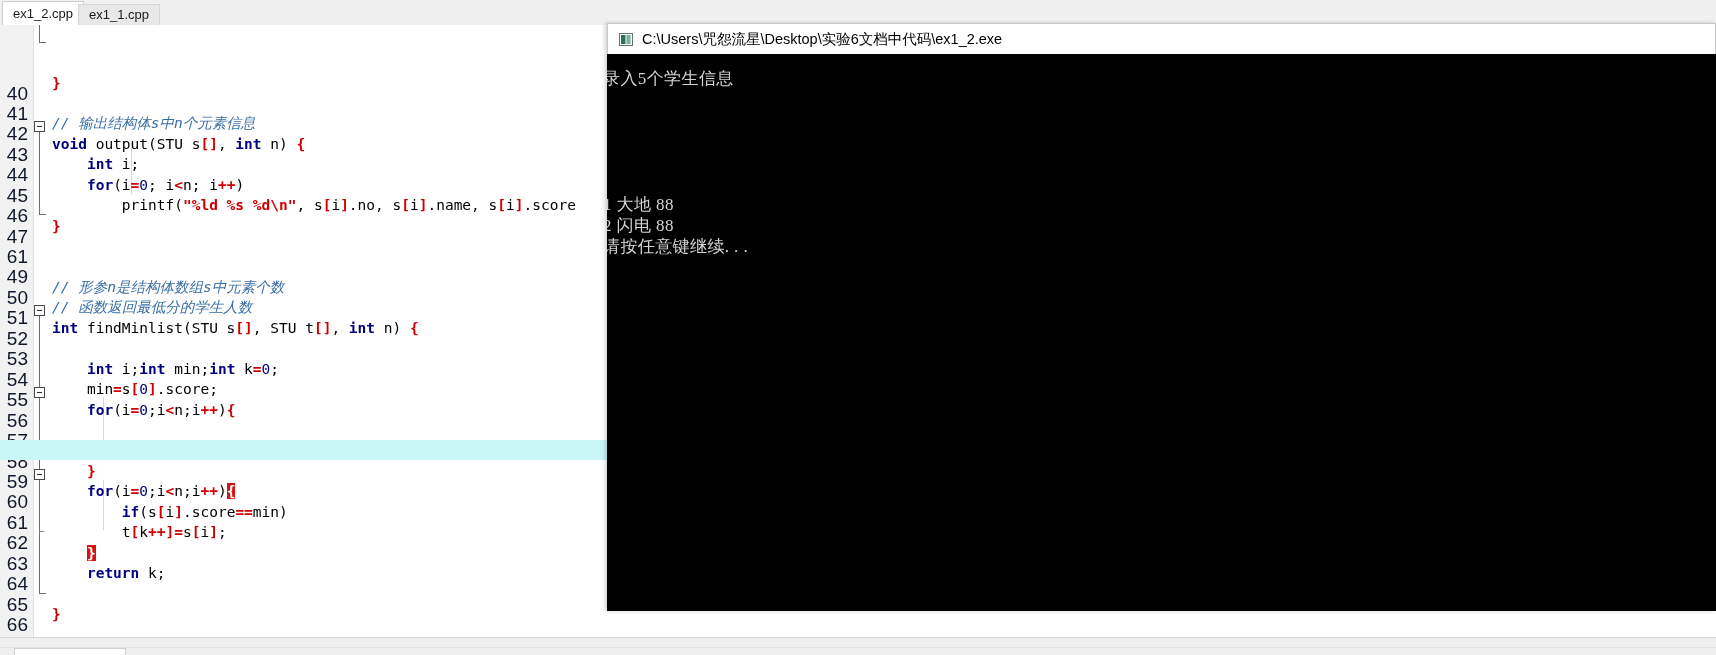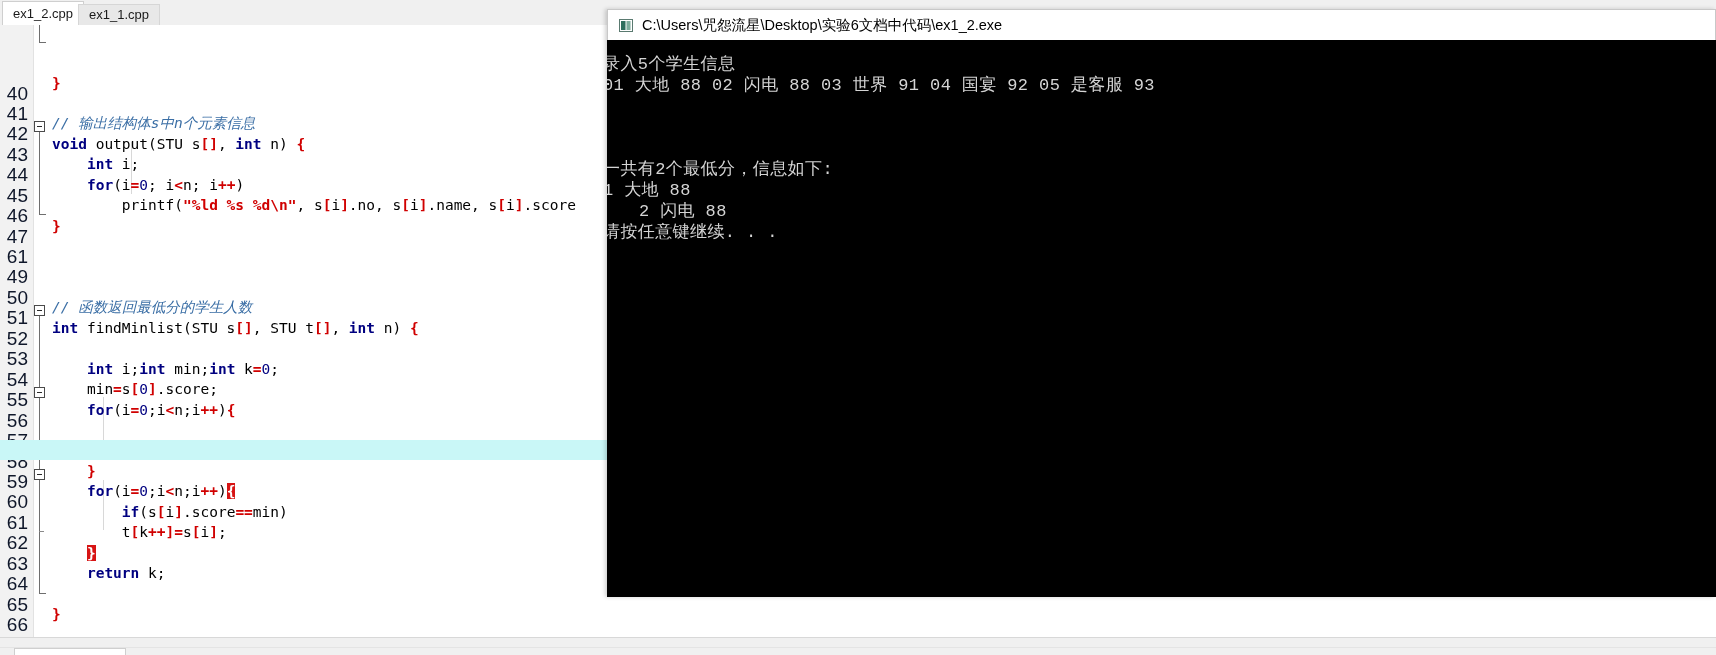--- a/index.html
+++ b/index.html
@@ -188,21 +188,21 @@
   #bottom-line {
     position: absolute;
     left: 0; top: 647px;
     width: 1716px; height: 1px;
     background: #e4e4e4;
   }
 
   
   #console-win {
     position: absolute;
-    left: 607px; top: 9px;
+    left: 607px; top: 23px;
     width: 1109px; height: 588px;
     background: #000000;
     box-shadow: -2px 0 4px rgba(0,0,0,0.18);
   }
   #console-title {
     position: absolute;
     left: 0; top: 0;
     width: 1109px; height: 31px;
     background: #ffffff;
     border-top: 1px solid #c8c8c8;
@@ -228,21 +228,21 @@
   #console-body {
     position: absolute;
     left: 0; top: 31px;
     width: 1109px; height: 557px;
     background: #000000;
     overflow: hidden;
   }
   .cline {
     position: absolute;
     left: -4px;
-    font-family: Liberation Mono, monospace;
+    font-family: Liberation Serif, serif;
     font-size: 17px;
     line-height: 21px;
     color: #d4d4d4;
     white-space: pre;
     letter-spacing: 0.4px;
   }
 </style>
 </head>
 <body>
 
@@ -321,20 +321,21 @@
       <span class="lineno">61</span>
       <span class="code"></span>
     </div>
 
     <div class="row" style="top:190px;">
       <span class="lineno">49</span>
     </div>
 
     <div class="row" style="top:211px;">
       <span class="lineno">50</span>
+      <span class="code"><span class="cmt">// 形参n是结构体数组s中元素个数</span></span>
     </div>
 
     <div class="row" style="top:231px;">
       <span class="lineno">51</span>
       <span class="code"><span class="cmt">// 函数返回最低分的学生人数</span></span>
     </div>
 
     <div class="row" style="top:252px;">
       <span class="lineno">52</span>
       <span class="code"><span class="kw">int</span> findMinlist(STU s<span class="pun">[]</span>, STU t<span class="pun">[]</span>, <span class="kw">int</span> n) <span class="pun">{</span></span>
@@ -422,21 +423,19 @@
     <svg id="console-icon" viewBox="0 0 14 13">
       <rect x="0.5" y="0.5" width="13" height="12" fill="#ffffff" stroke="#5a7a70" stroke-width="1"></rect>
       <rect x="2" y="2" width="4.5" height="9" fill="#2f6f5e"></rect>
       <rect x="7.5" y="2" width="4" height="9" fill="#7fae9e"></rect>
     </svg>
     <div id="console-title-text">C:\Users\咒怨流星\Desktop\实验6文档中代码\ex1_2.exe</div>
   </div>
 
   <div id="console-body">
     <div class="cline" style="top:14px;">录入5个学生信息</div>
-    <div class="cline" style="top:35px;">01 大地 88 02 闪电 88 03 世界 91 04 国宴 92 05 是客服 93</div>
     <div class="cline" style="top:56px;"></div>
     <div class="cline" style="top:98px;"></div>
-    <div class="cline" style="top:119px;">一共有2个最低分，信息如下:</div>
     <div class="cline" style="top:140px;">1 大地 88</div>
-    <div class="cline" style="top:161px;margin-left:36px;">2 闪电 88</div>
+    <div class="cline" style="top:161px;">2 闪电 88</div>
     <div class="cline" style="top:182px;">请按任意键继续. . .</div>
   </div>
 </div>
 
 </body></html>

